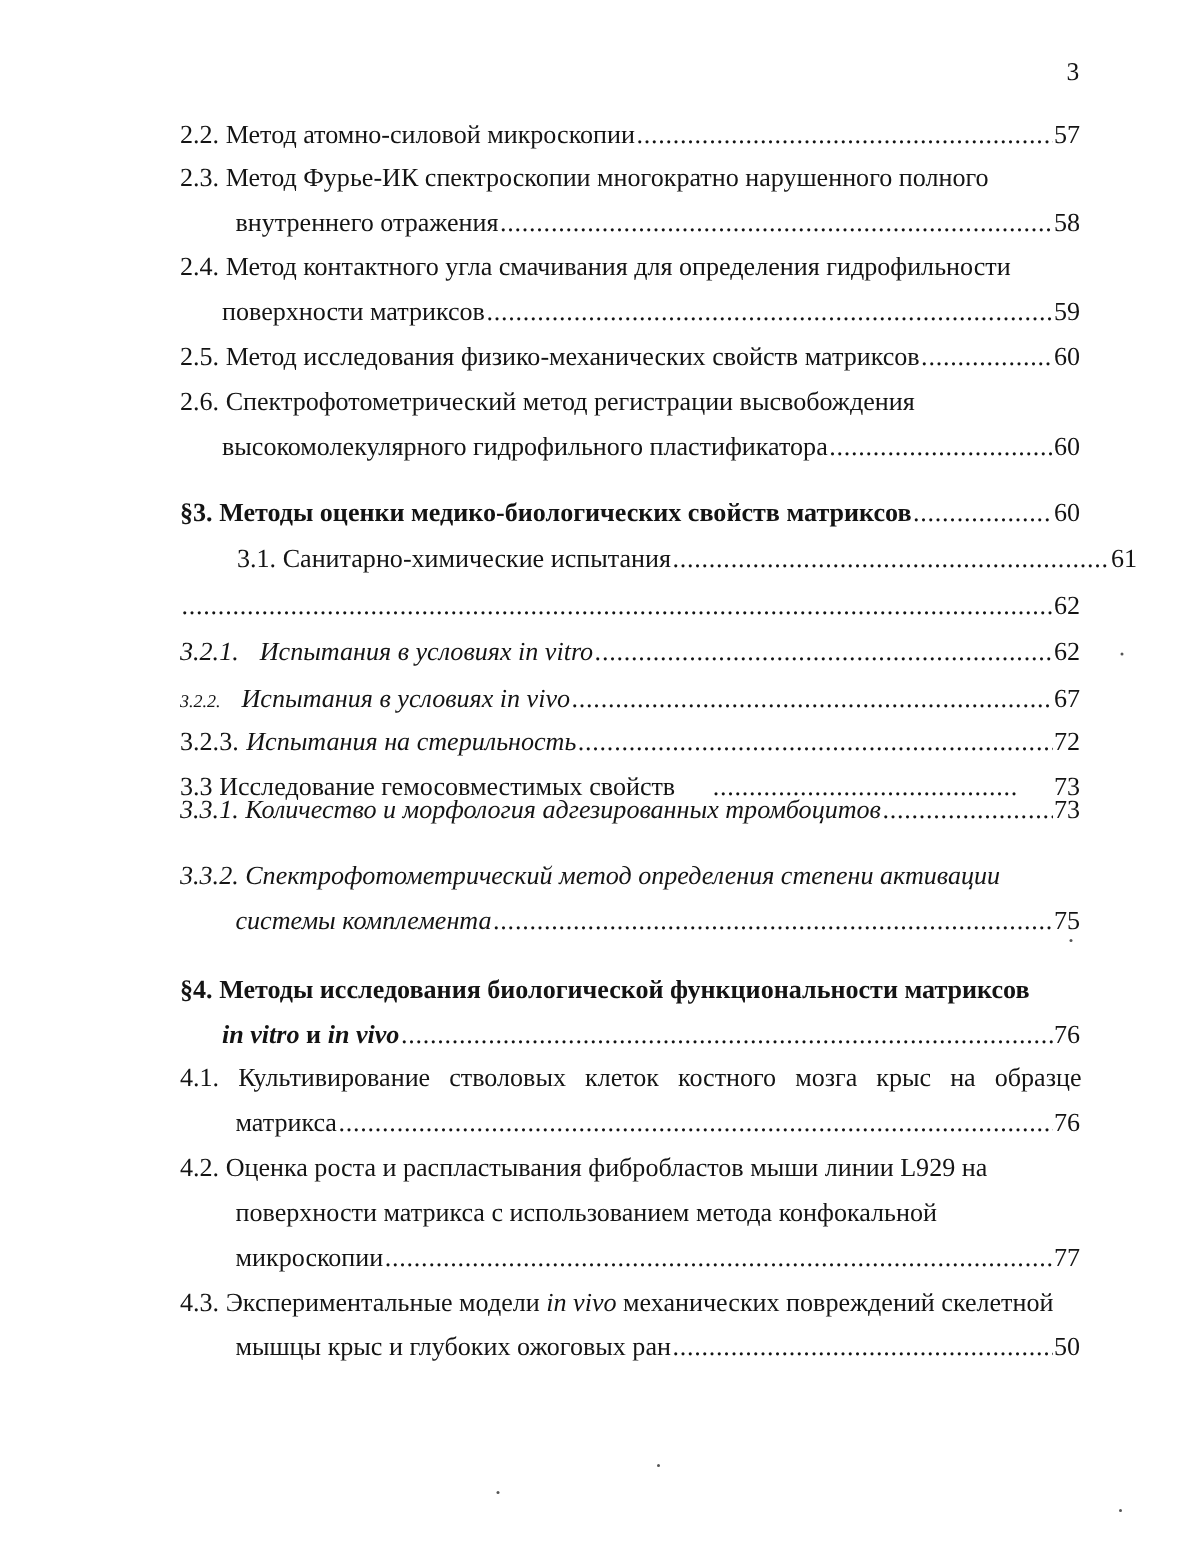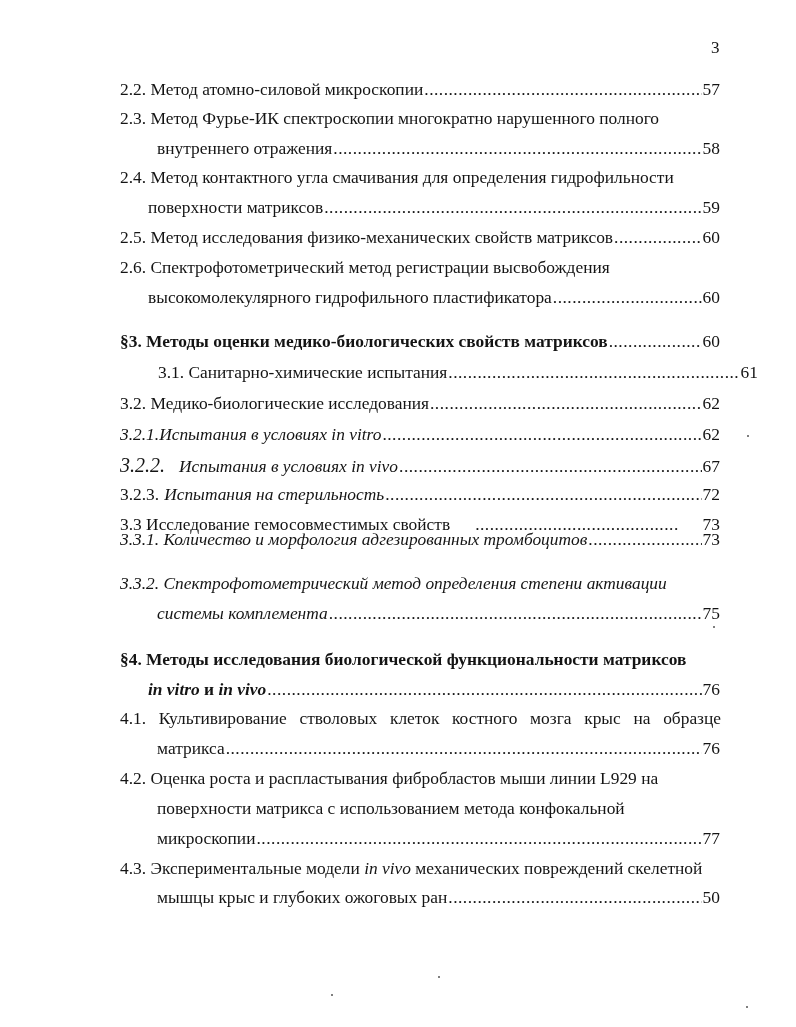--- a/index.html
+++ b/index.html
@@ -69,34 +69,33 @@
     <span class="pg" style="font-weight:normal;">60</span>
   </div>
 
   <div class="line" style="top:361px;left:120px;width:600px;margin-left:38px;">
     <span class="txt">3.1. Санитарно-химические испытания</span>
     <span class="dots"></span>
     <span class="pg">61</span>
   </div>
 
   <div class="line" style="top:392px;left:120px;width:600px;">
-    <span class="txt">3.2. Медико-биологические исследования</span>
     <span class="dots"></span>
     <span class="pg">62</span>
   </div>
 
   <div class="line i" style="top:423px;left:120px;width:600px;">
-    <span class="txt" style="margin-right:0;">3.2.1.</span>
+    <span class="txt" style="margin-right:14px;">3.2.1.</span>
     <span class="txt">Испытания в условиях in vitro</span>
     <span class="dots" style="font-style:normal;"></span>
     <span class="pg" style="font-style:normal;">62</span>
   </div>
 
   <div class="line i" style="top:454px;left:120px;width:600px;">
-    <span class="txt" style="margin-right:14px;font-size:20px;">3.2.2.</span>
+    <span class="txt" style="margin-right:14px;font-size:12px;">3.2.2.</span>
     <span class="txt">Испытания в условиях in vivo</span>
     <span class="dots" style="font-style:normal;"></span>
     <span class="pg" style="font-style:normal;">67</span>
   </div>
 
   <div class="line" style="top:483px;left:120px;width:600px;">
     <span class="txt" style="margin-right:5px;">3.2.3.</span>
     <span class="txt i">Испытания на стерильность</span>
     <span class="dots"></span>
     <span class="pg">72</span>

